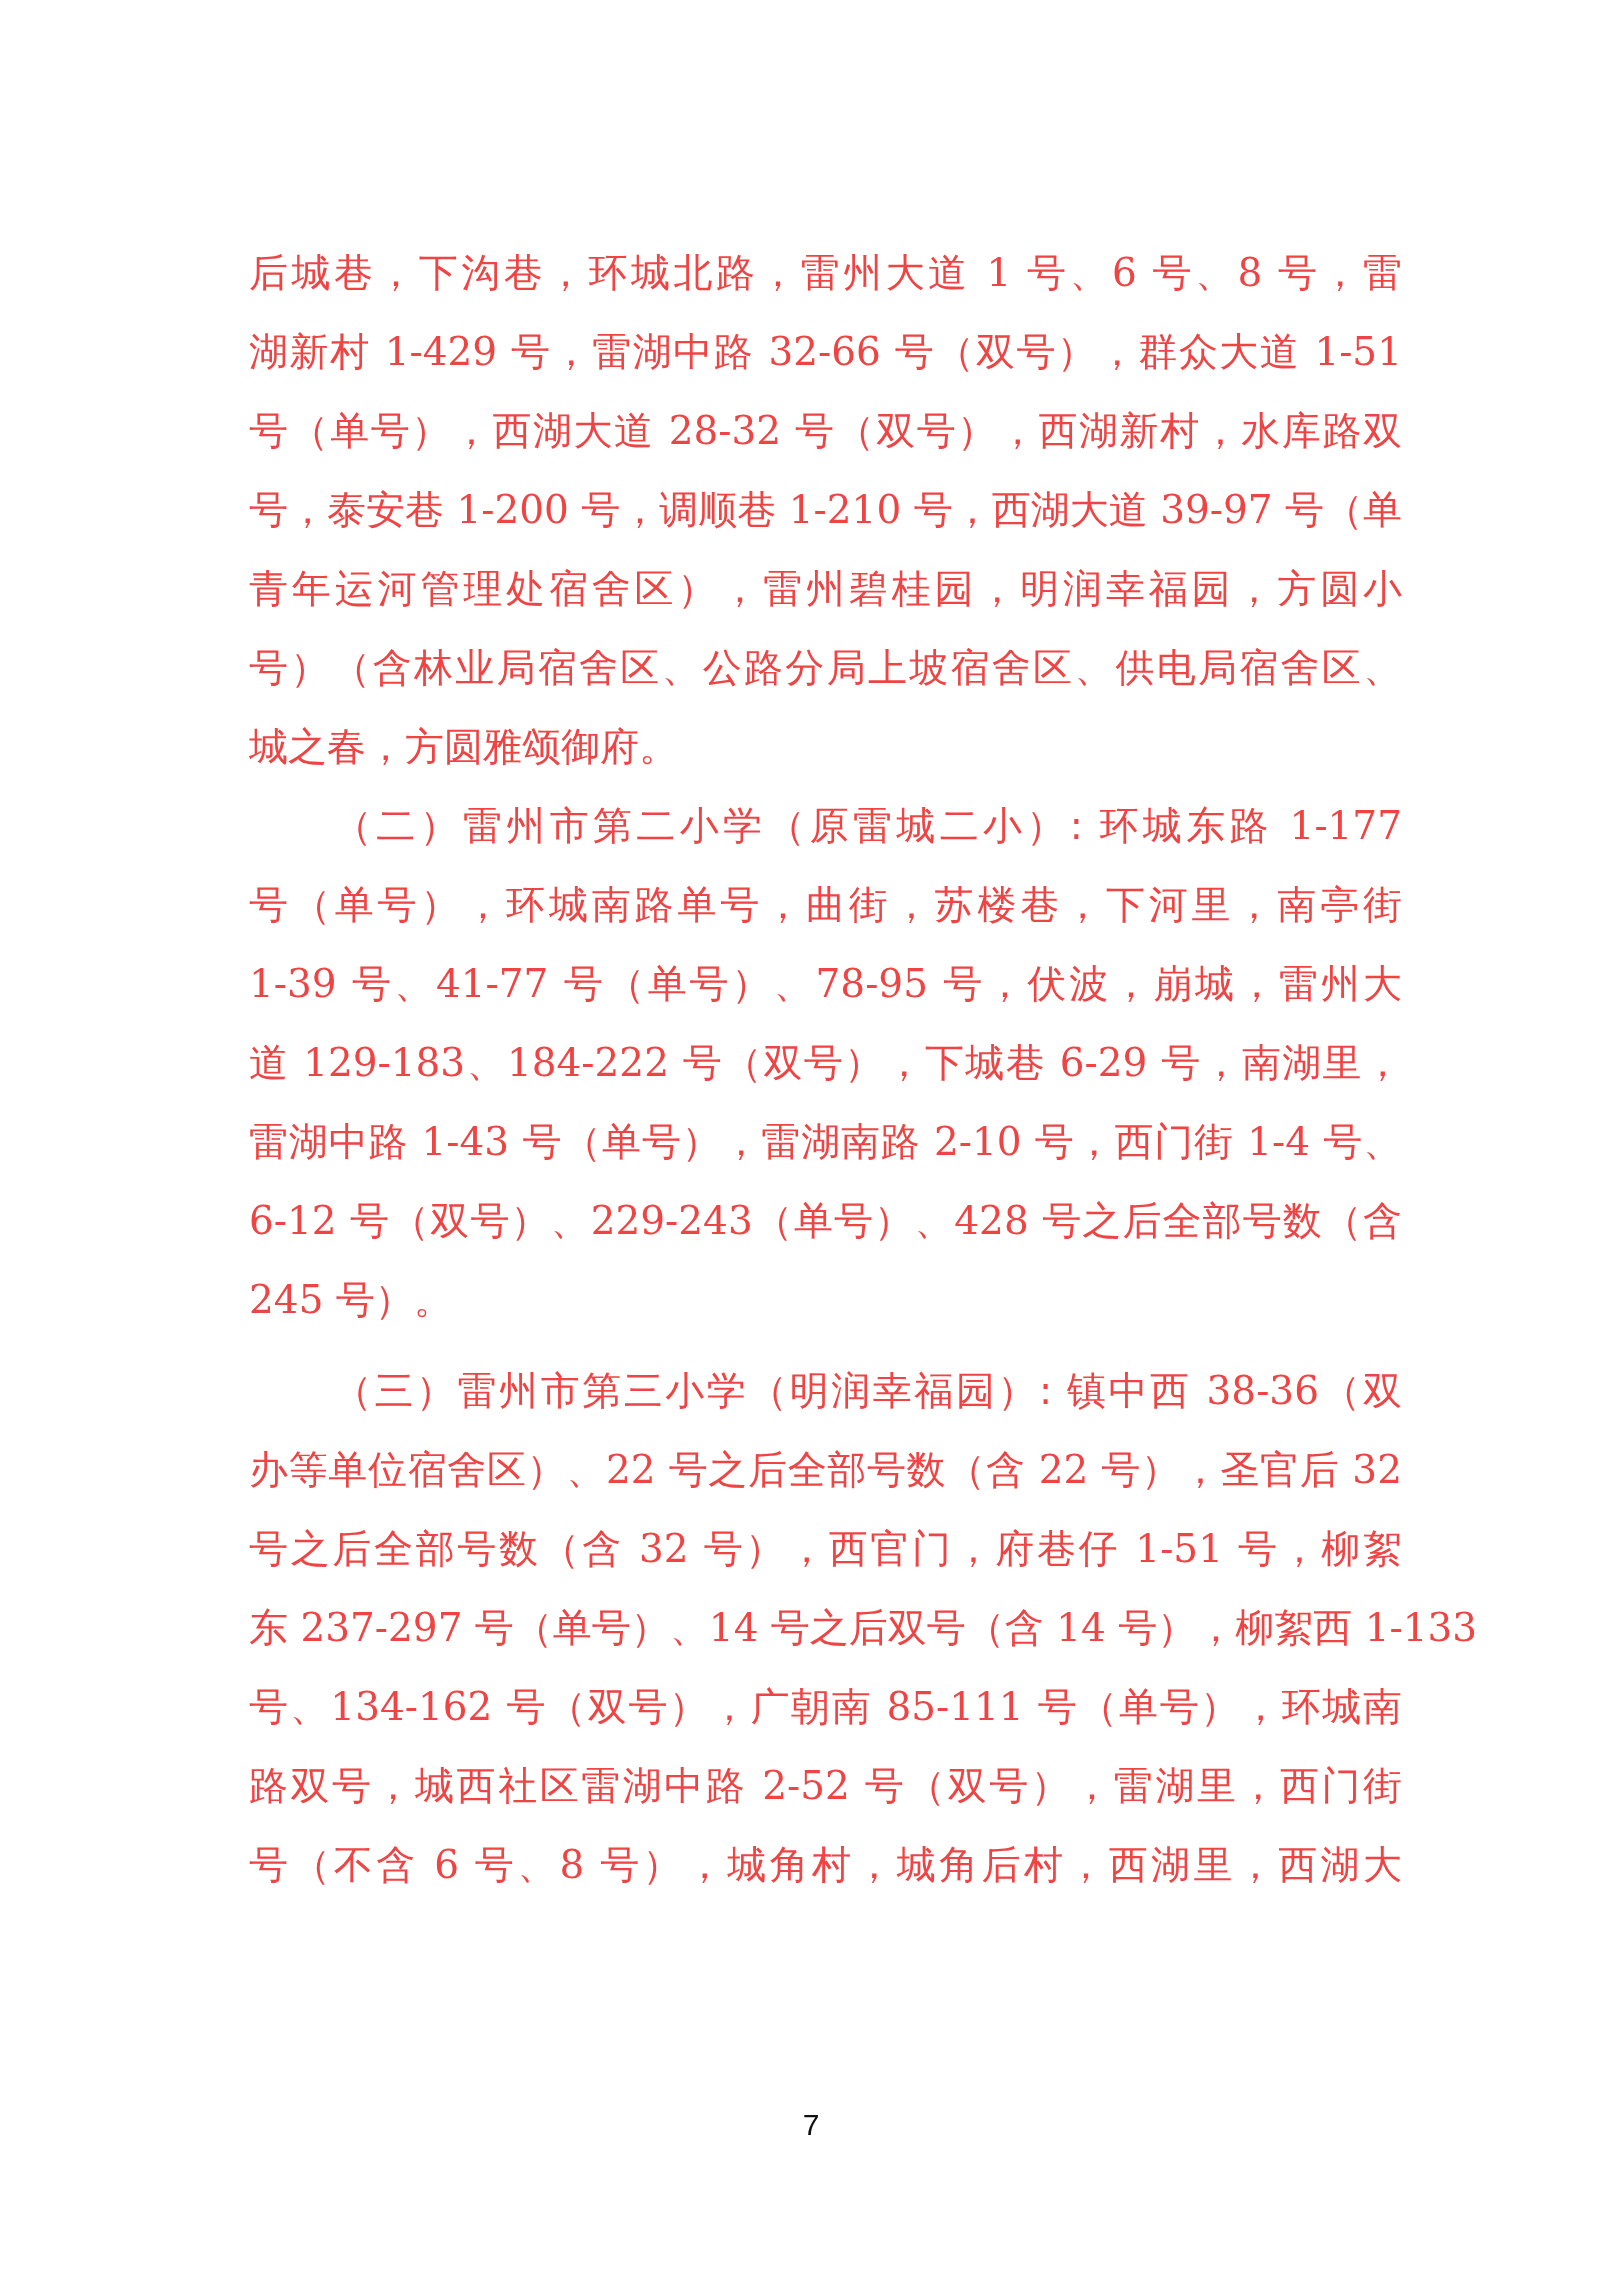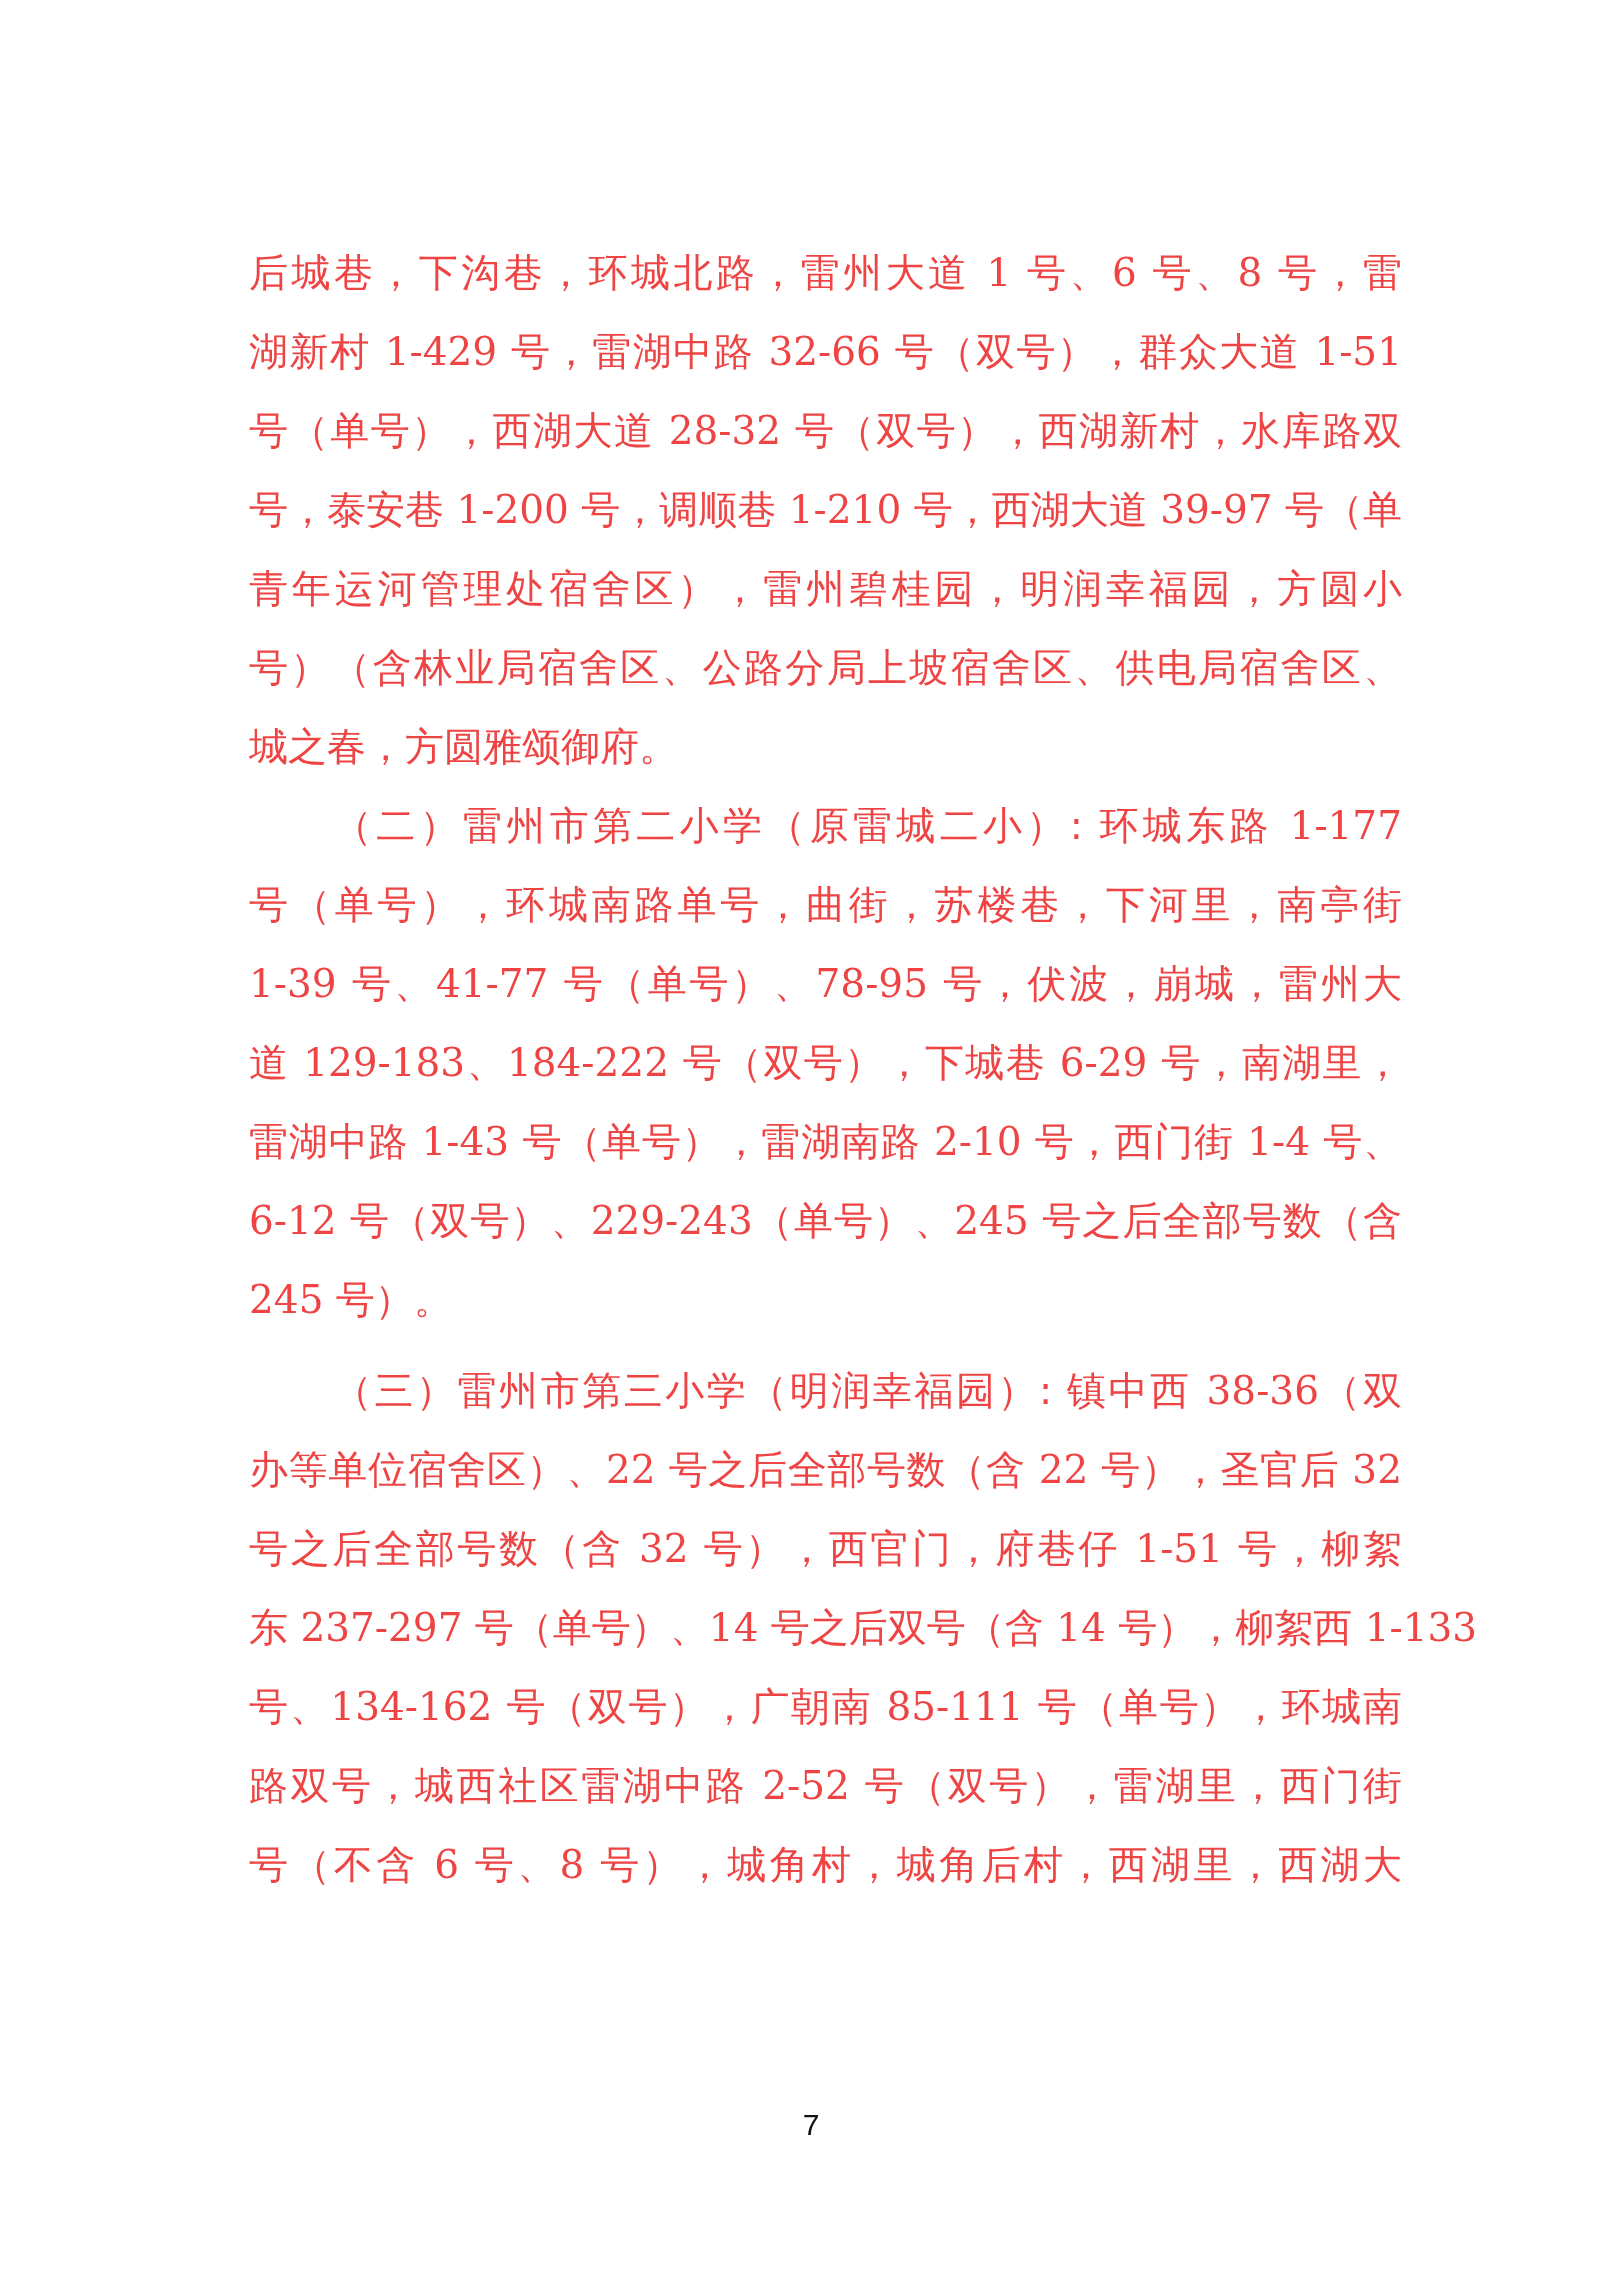--- a/index.html
+++ b/index.html
@@ -43,21 +43,21 @@
 
     <div>
       <div class="line indent">
         <span class="heading">（二）雷州市第二小学（原雷城二小）:</span>
         <span>环城东路 1-177</span>
       </div>
       <div class="line">号（单号），环城南路单号，曲街，苏楼巷，下河里，南亭街</div>
       <div class="line">1-39 号、41-77 号（单号）、78-95 号，伏波，崩城，雷州大</div>
       <div class="line">道 129-183、184-222 号（双号），下城巷 6-29 号，南湖里，</div>
       <div class="line">雷湖中路 1-43 号（单号），雷湖南路 2-10 号，西门街 1-4 号、</div>
-      <div class="line">6-12 号（双号）、229-243（单号）、245 号之后全部号数（含</div>
+      <div class="line">6-12 号（双号）、229-243（单号）、428 号之后全部号数（含</div>
       <div class="line last">245 号）。</div>
     </div>
 
     <div class="para-gap"></div>
 
     <div>
       <div class="line indent">
         <span class="heading">（三）雷州市第三小学（明润幸福园）:</span>
         <span>镇中西 38-36（双</span>
       </div>

